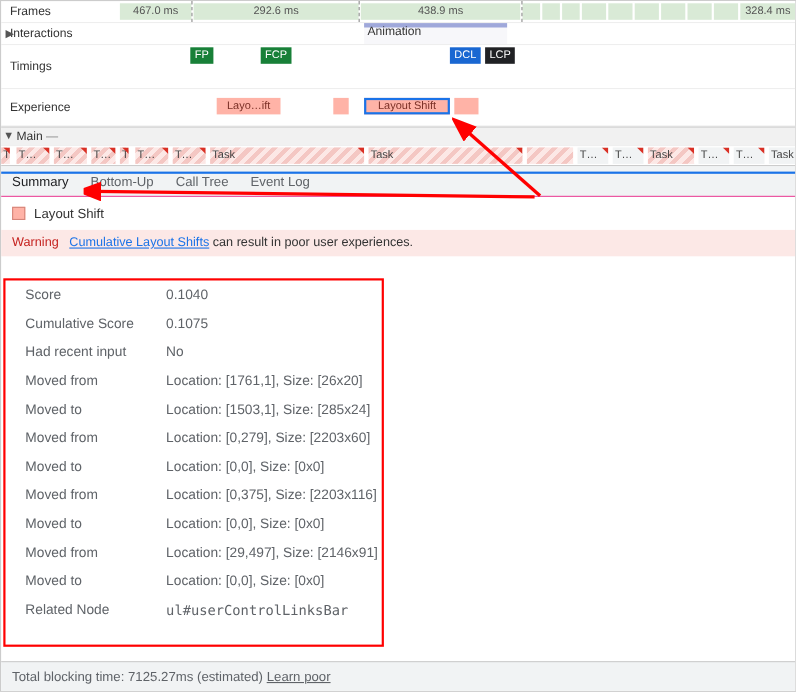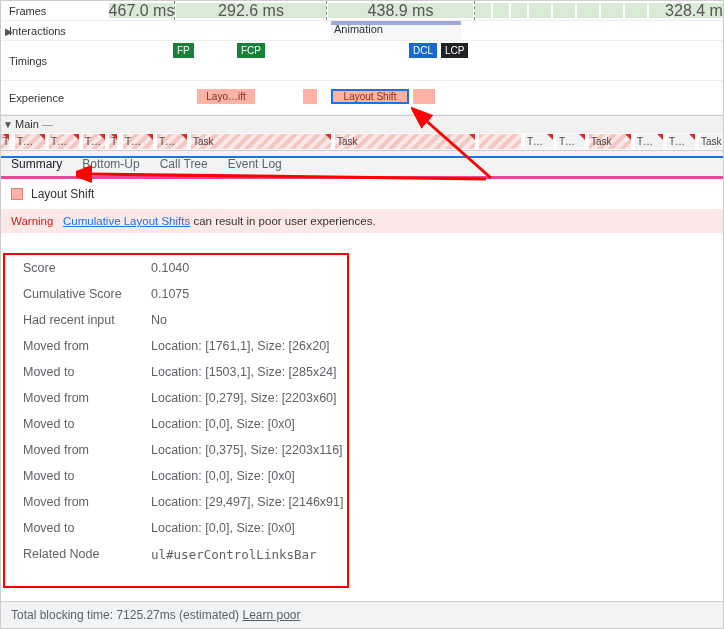--- a/index.html
+++ b/index.html
@@ -38,21 +38,21 @@
   .frames .track { background: #fff; }
   .frame-block {
     position: absolute;
     top: 2px;
     height: 15px;
     background: #d9ead6;
     display: flex;
     align-items: center;
     justify-content: center;
     color: #555;
-    font-size: 16px;
+    font-size: 10px;
     white-space: nowrap;
   }
   .sep {
     position: absolute;
     top: 0;
     width: 0;
     height: 100%;
     border-left: 1px dashed #8a8a8a;
   }
   .caret {
@@ -150,21 +150,21 @@
   }
 
   
   .tabs {
     display: flex;
     gap: 20px;
     height: 28px;
     align-items: center;
     padding: 0 10px;
     background: #f1f3f4;
-    border-bottom: 3px solid #ec4899;
+    border-bottom: 1px solid #ec4899;
     font-size: 12px;
     color: #5f6368;
   }
   .tab { cursor: pointer; }
   .tab.active { color: #202124; font-weight: 500; }
 
   
   .summary-header {
     padding: 8px 10px;
     display: flex;

